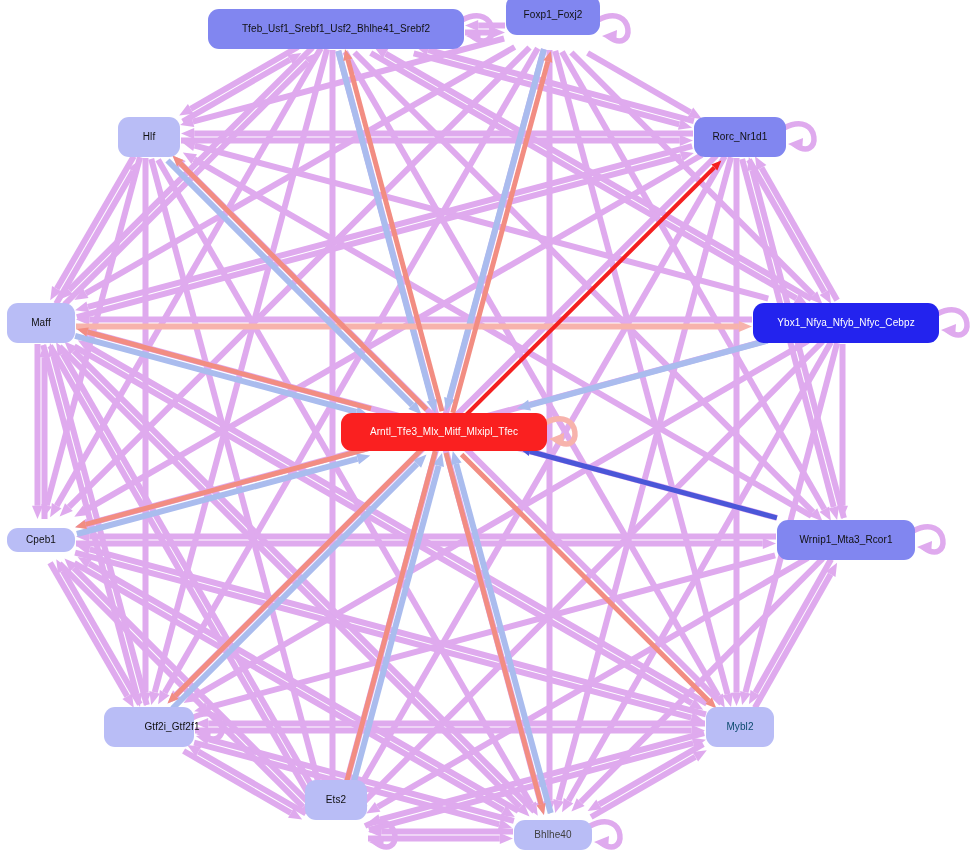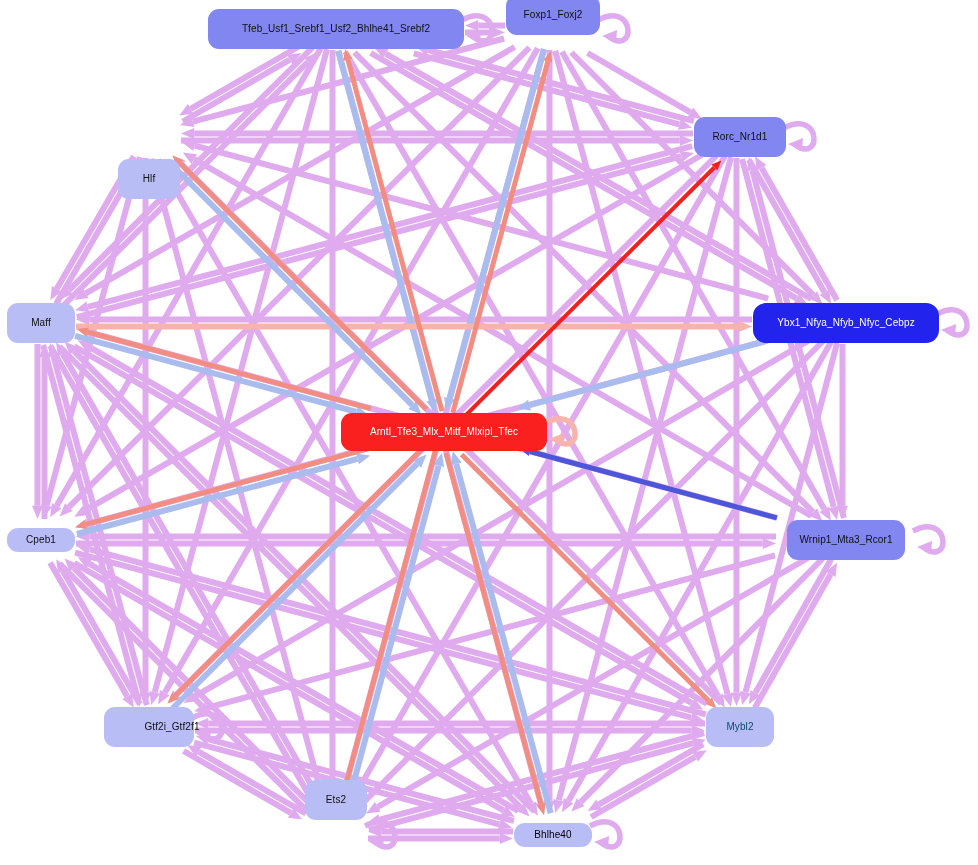--- a/index.html
+++ b/index.html
@@ -299,44 +299,44 @@
   <div id="nodes-layer">
       <div class="node" style="left: 336px; top: 29px; width: 256px; height: 40px; background: rgb(129, 134, 240); color: rgb(16, 16, 16);">
         <span>Tfeb_Usf1_Srebf1_Usf2_Bhlhe41_Srebf2</span>
       </div>
       <div class="node" style="left: 553px; top: 15px; width: 94px; height: 40px; background: rgb(129, 134, 240); color: rgb(16, 16, 16);">
         <span>Foxp1_Foxj2</span>
       </div>
       <div class="node" style="left: 740px; top: 137px; width: 92px; height: 40px; background: rgb(129, 134, 240); color: rgb(16, 16, 16); border-radius: 11px;">
         <span>Rorc_Nr1d1</span>
       </div>
-      <div class="node" style="left: 846px; top: 323px; width: 186px; height: 40px; background: rgb(35, 35, 238); color: rgb(255, 255, 255); border-radius: 13px;">
+      <div class="node" style="left: 846px; top: 323px; width: 186px; height: 40px; background: rgb(35, 35, 238); color: rgb(255, 255, 255);">
         <span>Ybx1_Nfya_Nfyb_Nfyc_Cebpz</span>
       </div>
-      <div class="node" style="left: 846px; top: 540px; width: 118px; height: 40px; background: rgb(129, 134, 240); color: rgb(16, 16, 16);">
+      <div class="node" style="left: 846px; top: 540px; width: 138px; height: 40px; background: rgb(129, 134, 240); color: rgb(16, 16, 16);">
         <span>Wrnip1_Mta3_Rcor1</span>
       </div>
       <div class="node" style="left: 740px; top: 727px; width: 68px; height: 40px; background: rgb(185, 189, 246); color: #0c4a6e;">
         <span>Mybl2</span>
       </div>
-      <div class="node" style="left: 553px; top: 835px; width: 78px; height: 24px; background: rgb(185, 189, 246); color: #000000;">
+      <div class="node" style="left: 553px; top: 835px; width: 78px; height: 30px; background: rgb(185, 189, 246); color: #404040;">
         <span>Bhlhe40</span>
       </div>
       <div class="node" style="left: 336px; top: 800px; width: 62px; height: 40px; background: rgb(185, 189, 246); color: rgb(16, 16, 16);">
         <span>Ets2</span>
       </div>
       <div class="node" style="left: 149px; top: 727px; width: 90px; height: 40px; background: rgb(185, 189, 246); color: rgb(16, 16, 16); padding-left: 46px;">
         <span>Gtf2i_Gtf2f1</span>
       </div>
       <div class="node" style="left: 41px; top: 540px; width: 68px; height: 24px; background: rgb(185, 189, 246); color: rgb(16, 16, 16);">
         <span>Cpeb1</span>
       </div>
       <div class="node" style="left: 41px; top: 323px; width: 68px; height: 40px; background: rgb(185, 189, 246); color: rgb(16, 16, 16); justify-content: center;">
         <span>Maff</span>
       </div>
-      <div class="node" style="left: 149px; top: 137px; width: 62px; height: 40px; background: rgb(185, 189, 246); color: rgb(16, 16, 16); margin-top: 42px;">
+      <div class="node" style="left: 149px; top: 137px; width: 62px; height: 40px; background: rgb(185, 189, 246); color: rgb(16, 16, 16);">
         <span>Hlf</span>
       </div>
       <div class="node" style="left: 444px; top: 432px; width: 206px; height: 38px; background: rgb(250, 32, 32); color: rgb(255, 255, 255);">
         <span>Arntl_Tfe3_Mlx_Mitf_Mlxipl_Tfec</span>
       </div>
     </div>
 </div>
 
 </body></html>

